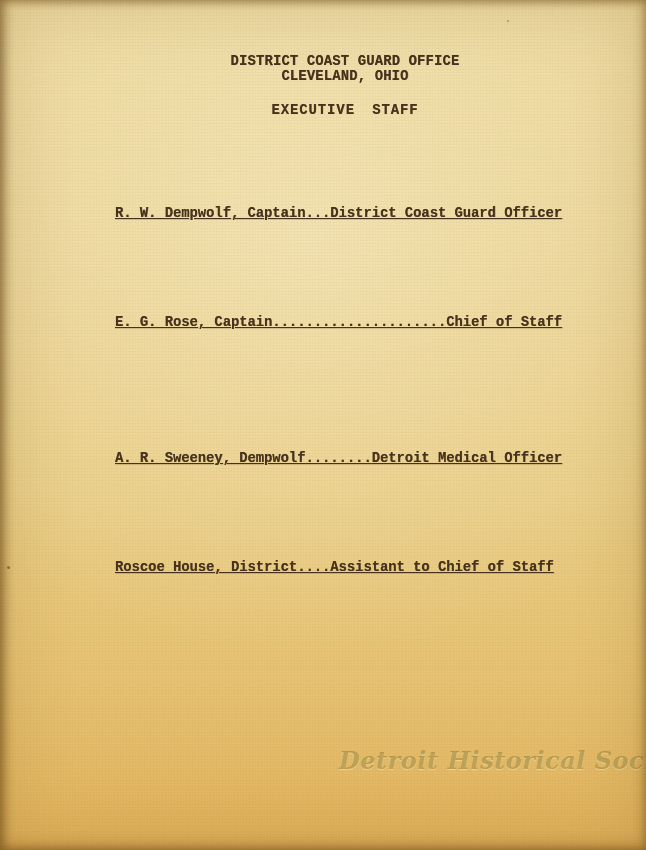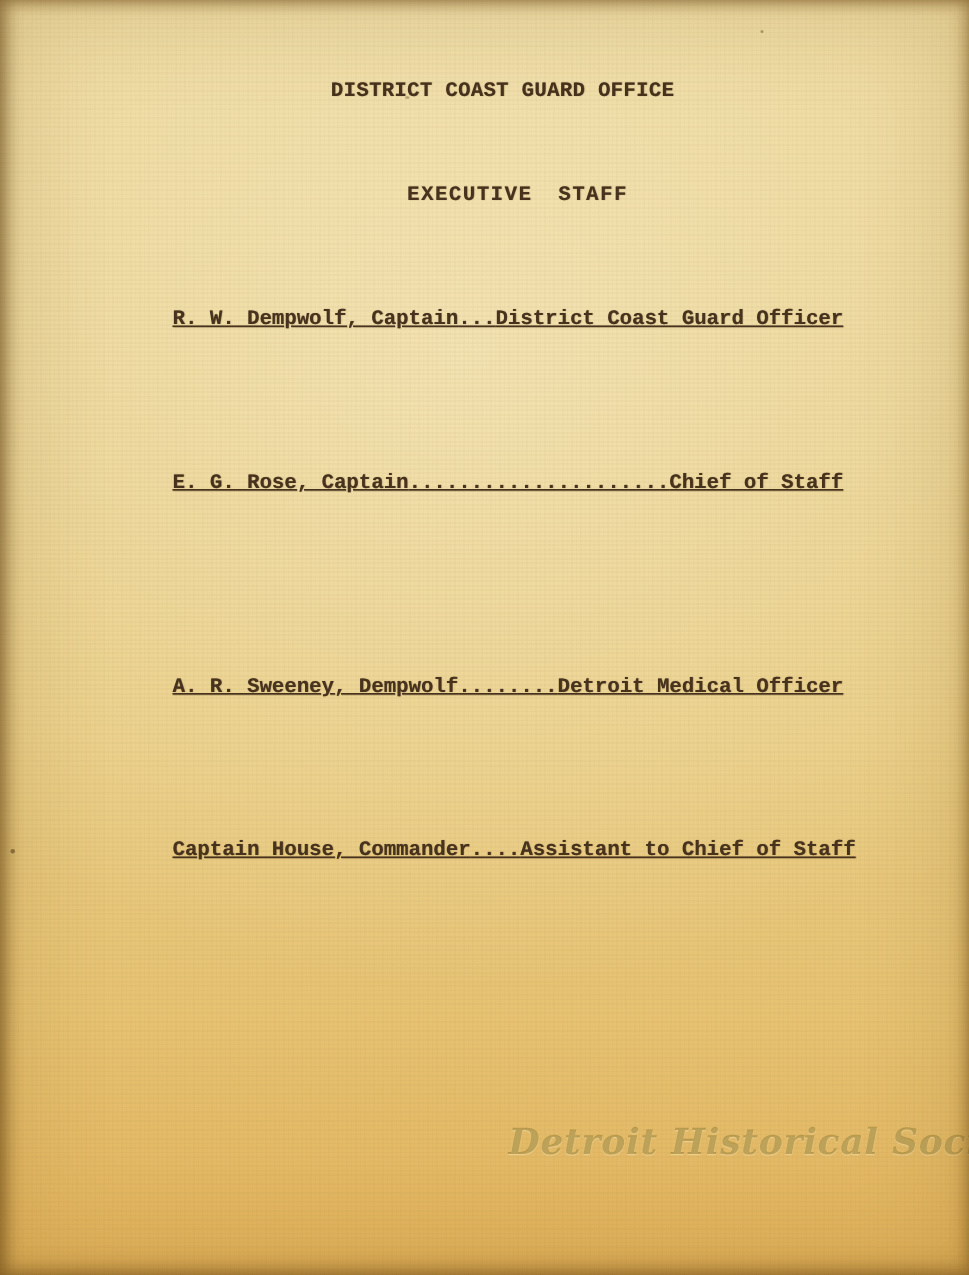--- a/index.html
+++ b/index.html
@@ -26,25 +26,25 @@
       inset 5px 0 10px rgba(85,55,15,0.38),
       inset -3px 0 9px rgba(120,80,25,0.22),
       inset 0 -5px 14px rgba(120,80,25,0.30),
       inset 0 3px 8px rgba(120,80,25,0.18);
   }
   .type{
     color:#46321d;font-weight:bold;
     text-shadow:0.3px 0.3px 0.6px rgba(70,45,20,0.65);
   }
   .header{
-    position:absolute;top:55px;left:35px;width:600px;
+    position:absolute;top:55px;left:45px;width:600px;
     text-align:center;font-size:13.8px;line-height:14.6px;letter-spacing:0.2px;
   }
   .section-title{
-    position:absolute;top:122px;left:45px;width:600px;
+    position:absolute;top:102px;left:45px;width:600px;
     text-align:center;font-size:13.8px;line-height:17px;
     letter-spacing:1px;word-spacing:8px;
   }
   .roster{
     position:absolute;left:115px;top:146px;
     font-size:13.8px;line-height:27.2px;white-space:pre;
   }
   .row{height:27.2px;text-decoration:underline;}
   .watermark{
     position:absolute;left:339px;top:746px;white-space:nowrap;
@@ -59,33 +59,34 @@
   .speck-c{left:270px;top:64px;width:3px;height:2px;background:rgba(90,60,30,0.35);}
 </style>
 </head>
 <body>
 
 <div class="paper">
   <div class="paper-texture"></div>
 
   <div class="header type">
     <div>DISTRICT COAST GUARD OFFICE</div>
+    <div>CLEVELAND, OHIO</div>
   </div>
 
   <div class="section-title type">EXECUTIVE STAFF</div>
 
   <div class="roster type" id="roster">
   <div class="row"><span>R. W. Dempwolf, Captain</span><span>...</span><span>District Coast Guard Officer</span></div>
 
   <div class="row"><span>E. G. Rose, Captain</span><span>.....................</span><span>Chief of Staff</span></div>
 
 
   <div class="row"><span>A. R. Sweeney, Dempwolf</span><span>........</span><span>Detroit Medical Officer</span></div>
 
-  <div class="row"><span>Captain House, Commander</span><span>....</span><span>Assistant to Chief of Staff</span></div>
+  <div class="row"><span>Roscoe House, District</span><span>....</span><span>Assistant to Chief of Staff</span></div>
 
 
   
 
   
 
   
 
   
 

